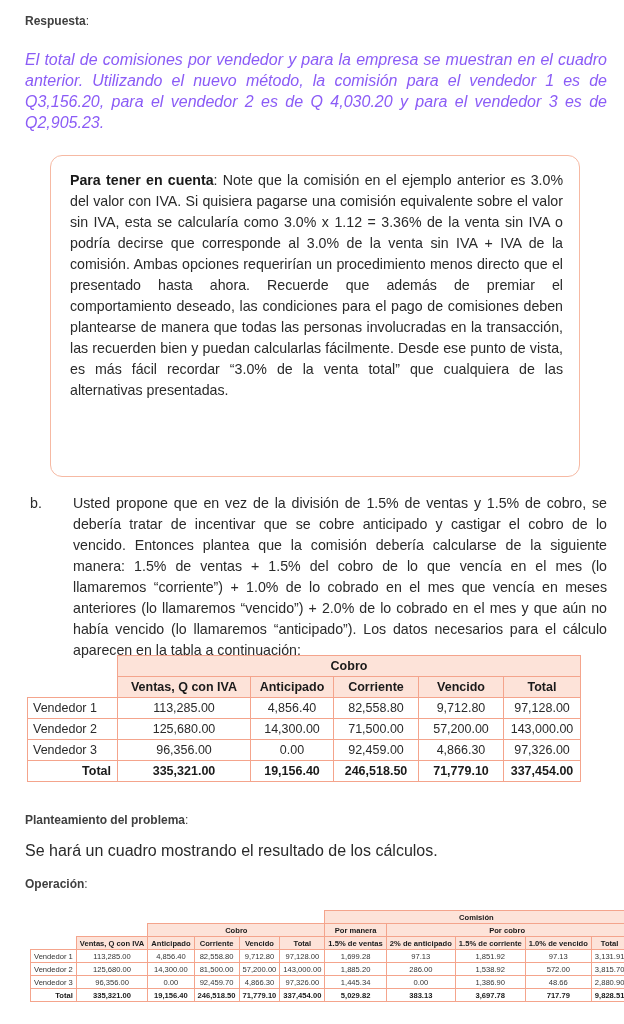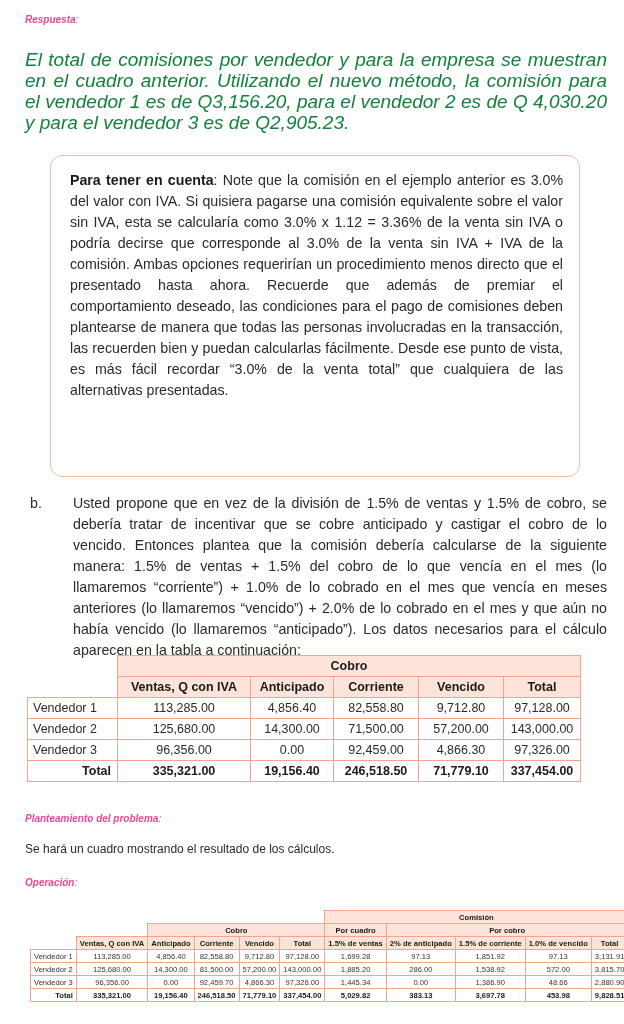--- a/index.html
+++ b/index.html
@@ -2,27 +2,27 @@
 <html><head>
 <meta charset="utf-8">
 <style>
   html, body { margin: 0; padding: 0; background: #ffffff; }
   body {
     width: 624px; height: 1024px; overflow: hidden; position: relative;
     font-family: "Liberation Sans", "DejaVu Sans", sans-serif;
     color: #231f20;
   }
   .heading {
-    position: absolute; left: 25px; font-size: 10px; font-weight: bold; color: #ec4899; font-style: italic;
+    position: absolute; left: 25px; font-size: 12px; font-weight: bold; color: #404040;
   }
   .heading .colon { font-weight: normal; }
   .italic-para {
     position: absolute; left: 25px; top: 49px; width: 582px;
-    font-size: 19px; font-style: italic; line-height: 21px; text-align: justify;
-    color: #15803d;
+    font-size: 16px; font-style: italic; line-height: 21px; text-align: justify;
+    color: #8b5cf6;
   }
   .note-box {
     position: absolute; left: 50px; top: 155px; width: 530px; height: 322px;
     border: 1.5px solid #f6b9a3; border-radius: 12px; box-sizing: border-box;
   }
   .note-text {
     position: absolute; left: 70px; top: 170px; width: 493px;
     font-size: 14.2px; line-height: 21px; text-align: justify; color: #2a2a2a;
   }
   .note-text b { color: #1a1a1a; }
@@ -34,21 +34,21 @@
   .item-b .body { margin-left: 48px; text-align: justify; }
   table { border-collapse: collapse; position: absolute; }
   .t1 { left: 27px; top: 655px; font-size: 12.5px; }
   .t1 td, .t1 th { border: 1.5px solid #f4a48c; height: 20px; padding: 0 4px; text-align: center; color: #2a2a2a; white-space: nowrap; }
   .t1 th { background: #fde3d9; font-weight: bold; color: #1a1a1a; }
   .t1 td.rowlabel { text-align: left; padding-left: 5px; }
   .t1 td.total-label { text-align: right; font-weight: bold; padding-right: 6px; }
   .t1 tr.total-row td { font-weight: bold; color: #1a1a1a; }
   .t1 .blank { border: none; background: transparent; }
   .p-text {
-    position: absolute; left: 25px; top: 842px; font-size: 12px; color: #2a2a2a;
+    position: absolute; left: 25px; top: 842px; font-size: 16px; color: #2a2a2a;
   }
   .t2 { left: 30px; top: 910px; font-size: 7.6px; }
   .t2 td, .t2 th { border: 1px solid #f4a48c; height: 12px; padding: 0 3px; text-align: center; color: #333; white-space: nowrap; }
   .t2 th { background: #fde3d9; font-weight: bold; color: #1a1a1a; }
   .t2 td.rowlabel { text-align: left; }
   .t2 td.total-label { text-align: right; font-weight: bold; }
   .t2 tr.total-row td { font-weight: bold; color: #1a1a1a; }
   .t2 .blank { border: none; background: transparent; }
 </style>
 </head>
@@ -125,21 +125,21 @@
       <tr>
     <th class="blank"></th>
     <th class="blank"></th>
     <th class="blank" colspan="4"></th>
     <th colspan="5">Comisión</th>
   </tr>
   <tr>
     <th class="blank"></th>
     <th class="blank"></th>
     <th colspan="4">Cobro</th>
-    <th>Por cuadro</th>
+    <th>Por manera</th>
     <th colspan="4">Por cobro</th>
   </tr>
   <tr>
     <th class="blank"></th>
     <th>Ventas, Q con IVA</th>
     <th>Anticipado</th>
     <th>Corriente</th>
     <th>Vencido</th>
     <th style="width:30px">Total</th>
     <th>1.5% de ventas</th>
@@ -190,17 +190,17 @@
   <tr class="total-row">
     <td class="total-label">Total</td>
     <td>335,321.00</td>
     <td>19,156.40</td>
     <td>246,518.50</td>
     <td>71,779.10</td>
     <td>337,454.00</td>
     <td>5,029.82</td>
     <td>383.13</td>
     <td>3,697.78</td>
-    <td>453.98</td>
+    <td>717.79</td>
     <td>9,828.51</td>
   </tr>
 </tbody>
   </table>
 
 </body></html>

